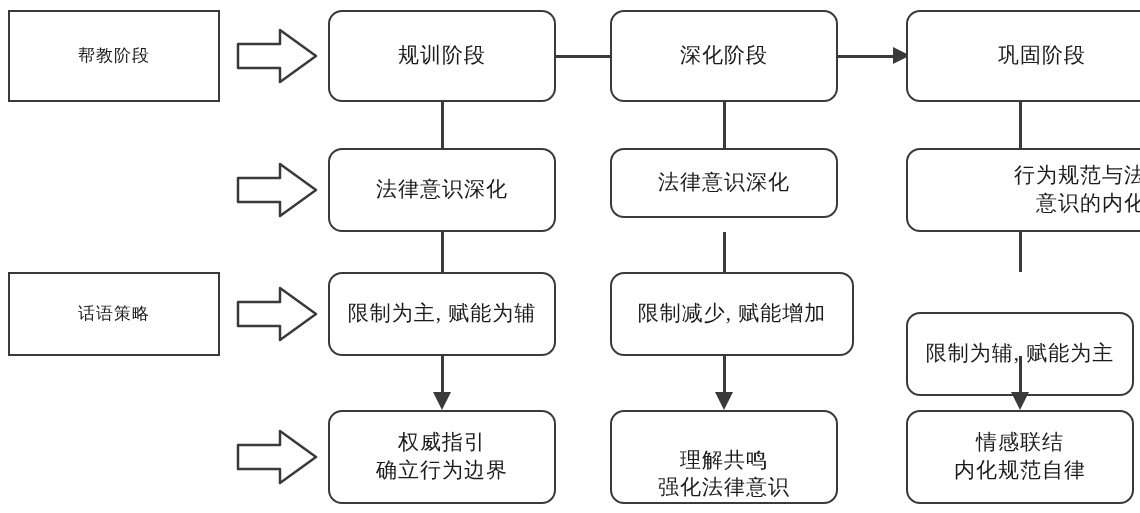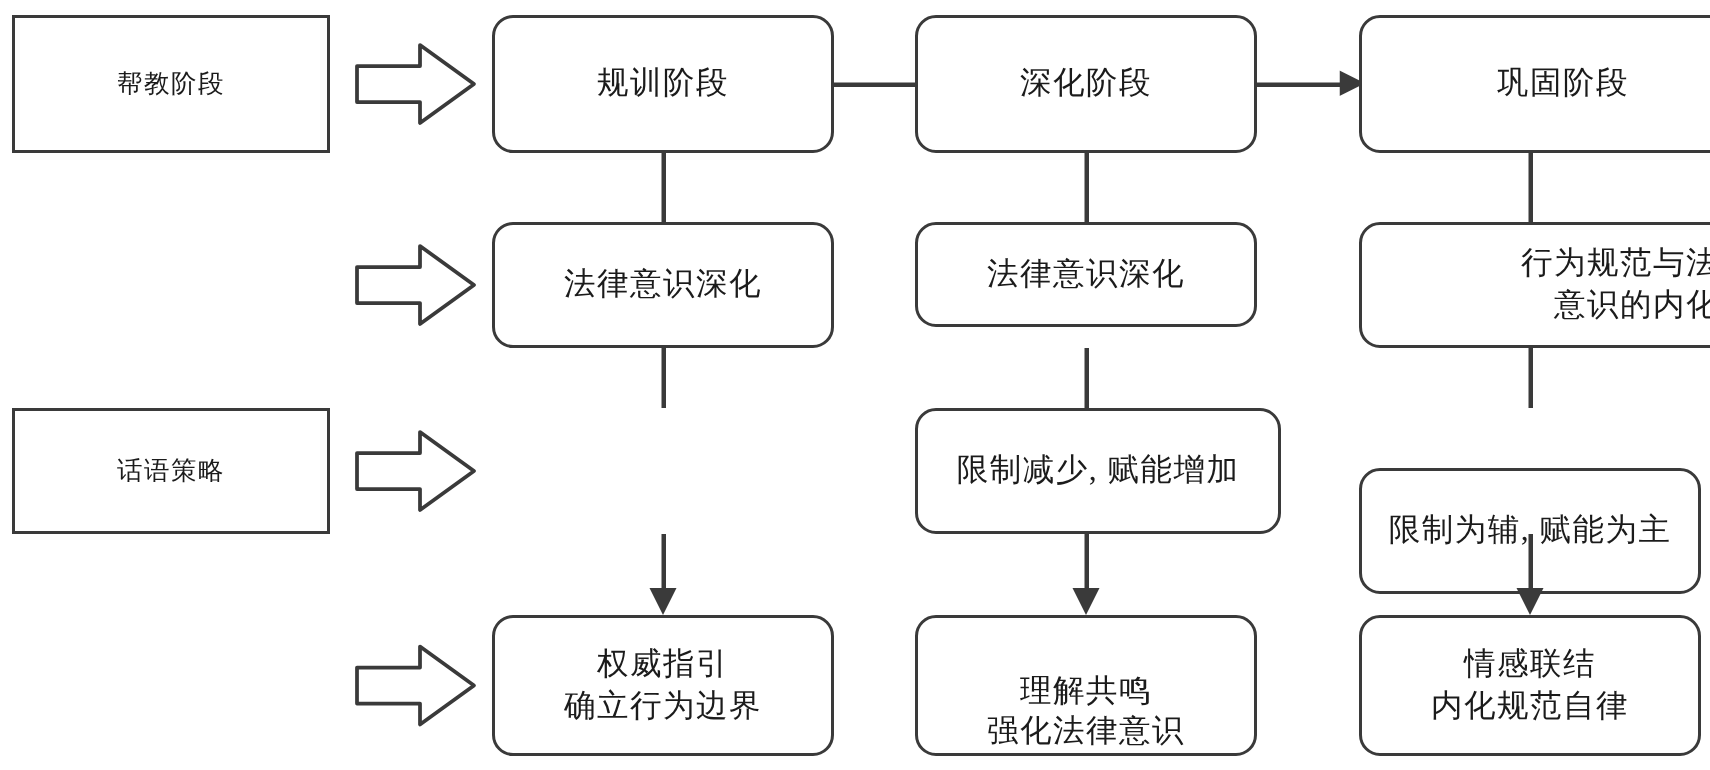--- a/index.html
+++ b/index.html
@@ -98,20 +98,23 @@
       <polygon points="0,1 17,9.5 0,18" fill="#3a3a3a"></polygon>
     </svg>
   </div>
 
   <div class="box rounded stage-box" style="left:328px; top:10px; width:228px; height:92px;">
     <span>规训阶段</span>
   </div>
   <div class="box rounded" style="left:328px; top:148px; width:228px; height:84px;">
     <span>法律意识深化</span>
   </div>
+  <div class="box rounded" style="left:328px; top:272px; width:228px; height:84px;">
+    <span>限制为主, 赋能为辅</span>
+  </div>
   <div class="box rounded" style="left:328px; top:410px; width:228px; height:94px;">
     <span>权威指引
 确立行为边界</span>
   </div>
 
   <div class="box rounded stage-box" style="left:610px; top:10px; width:228px; height:92px;">
     <span>深化阶段</span>
   </div>
   <div class="box rounded" style="left:610px; top:148px; width:228px; height:70px;">
     <span>法律意识深化</span>

